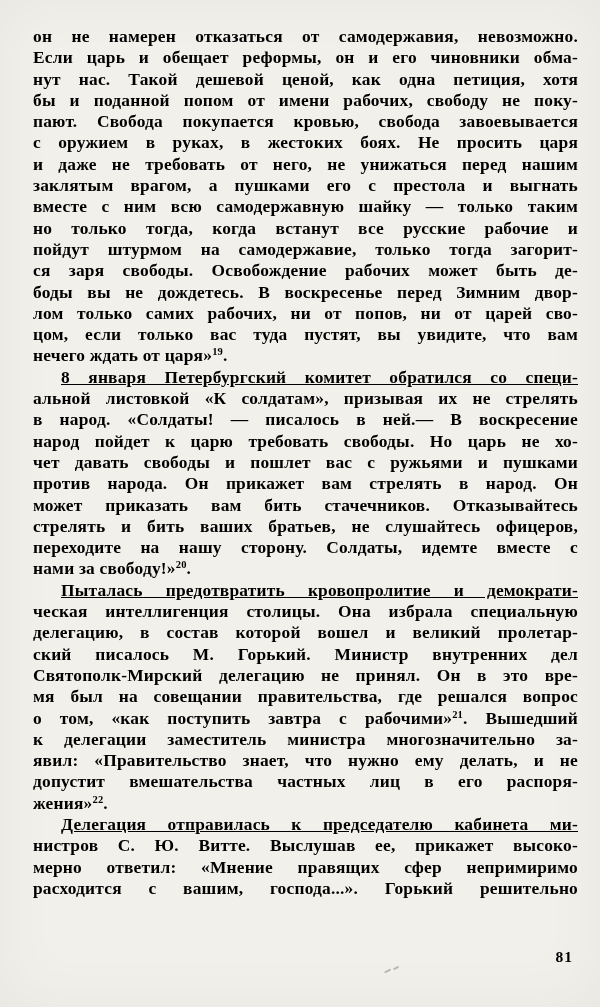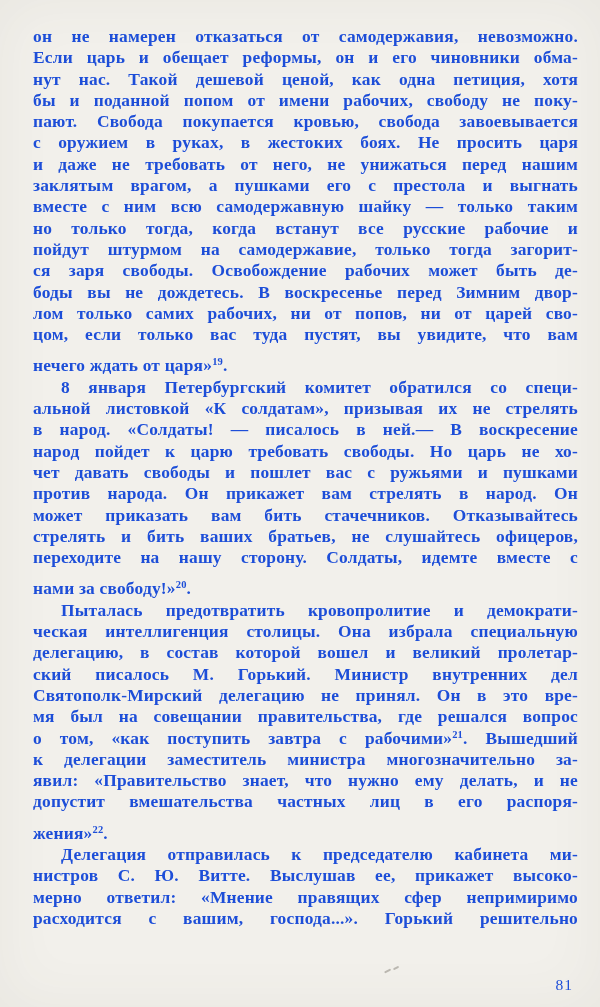--- a/index.html
+++ b/index.html
@@ -29,38 +29,38 @@
     line-height: 21.3px;
     font-size: 17.4px;
     letter-spacing: 0.2px;
     text-align: justify;
     text-align-last: justify;
     overflow: hidden;
     white-space: normal;
   }
   .line.no-stretch {
     text-align-last: left;
-    margin-top: 10px;
   }
   .line.indent {
     text-indent: 28px;
+    text-decoration: underline;
   }
   .line sup {
     font-size: 10.5px;
     line-height: 0;
     vertical-align: baseline;
     position: relative;
     top: -6px;
   }
   .page-number {
     position: absolute;
-    top: 976px;
+    top: 948px;
     right: 27px;
     font-size: 15.5px;
-    font-weight: 400;
+    font-weight: 700;
     letter-spacing: 1px;
   }
   .scan-mark {
     position: absolute;
     left: 384px;
     top: 966px;
     width: 16px;
     height: 8px;
     opacity: 0.55;
   }
@@ -70,21 +70,21 @@
     background: #8f8b82;
     height: 1.5px;
     border-radius: 1px;
   }
   .scan-mark::before { width: 7px; left: 0; top: 4px; transform: rotate(-28deg); }
   .scan-mark::after  { width: 6px; left: 9px; top: 1px; transform: rotate(-28deg); }
 </style>
 </head>
 <body>
 
-<div class="page" style="background: rgb(242, 240, 235); color: #1d4ed8;">
+<div class="page" style="background: rgb(242, 240, 235); color: #000000;">
   <div class="text-block">
       <div class="line">он не намерен отказаться от самодержавия, невозможно.</div>
       <div class="line">Если царь и обещает реформы, он и его чиновники обма-</div>
       <div class="line">нут нас. Такой дешевой ценой, как одна петиция, хотя</div>
       <div class="line">бы и поданной попом от имени рабочих, свободу не поку-</div>
       <div class="line">пают. Свобода покупается кровью, свобода завоевывается</div>
       <div class="line">с оружием в руках, в жестоких боях. Не просить царя</div>
       <div class="line">и даже не требовать от него, не унижаться перед нашим</div>
       <div class="line">заклятым врагом, а пушками его с престола и выгнать</div>
       <div class="line">вместе с ним всю самодержавную шайку — только таким</div>

